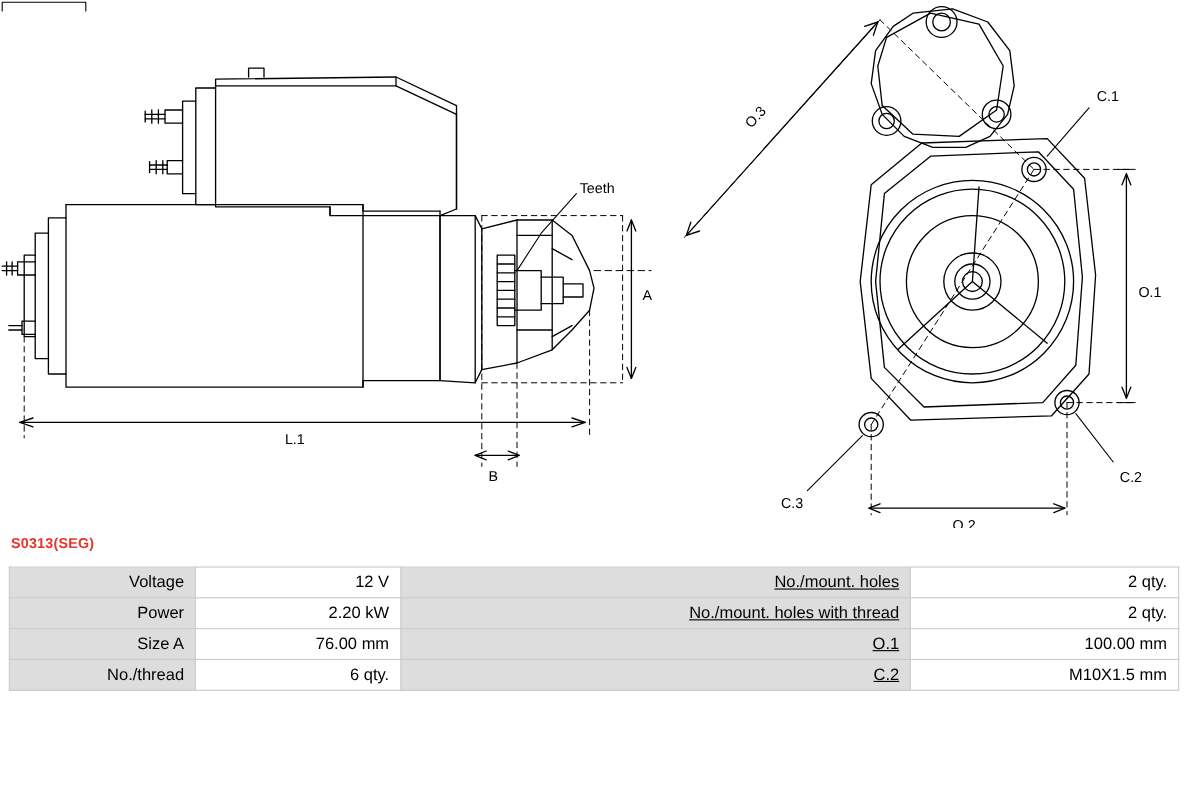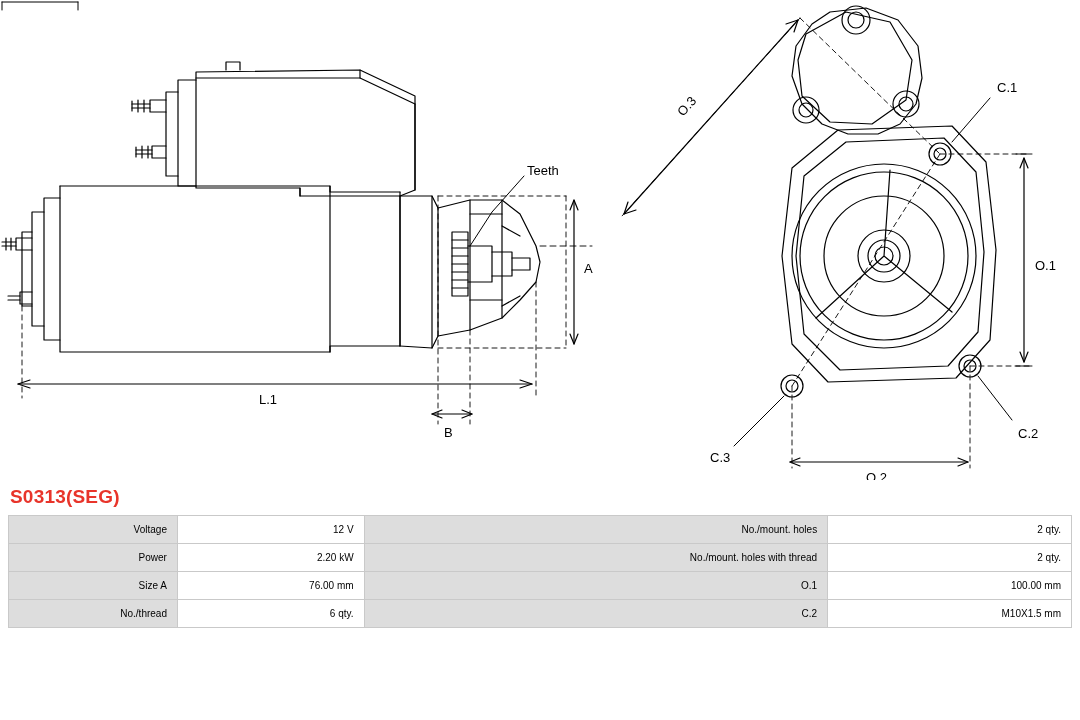--- a/index.html
+++ b/index.html
@@ -27,32 +27,32 @@
     width: 1080px;
     height: 480px;
   }
   .drawing-area svg {
     display: block;
   }
   .part-title {
     position: absolute;
     left: 10px;
     top: 486px;
-    font-size: 19px;
+    font-size: 13px;
     font-weight: bold;
     color: #e8342a;
     letter-spacing: 0.2px;
   }
   .spec-table {
     position: absolute;
     left: 8px;
     top: 515px;
     width: 1064px;
     border-collapse: collapse;
-    font-size: 10px;
+    font-size: 15px;
   }
   .spec-table td {
     border: 1px solid #c9c9c9;
     height: 27px;
     padding: 0 10px;
     vertical-align: middle;
     background: #ffffff;
   }
   .spec-table td.label {
     background: #dddddd;
@@ -61,21 +61,21 @@
     white-space: nowrap;
   }
   .spec-table td.value {
     background: #ffffff;
     text-align: right;
     color: #000000;
     white-space: nowrap;
   }
   td.lbl-left  { width: 160px; }
   td.val-left  { width: 180px; }
-  td.lbl-right { width: 480px; }
+  td.lbl-right { width: 480px; text-decoration: underline; }
   td.val-right { width: 240px; padding-left: 12px; }
 </style>
 </head>
 <body>
 
 <div class="page">
 
   <div class="drawing-area">
     <svg width="1080" height="480" viewBox="0 0 1080 480" xmlns="http://www.w3.org/2000/svg">
       <g fill="none" stroke="#000000" stroke-width="1.2" stroke-linecap="round" stroke-linejoin="round">

